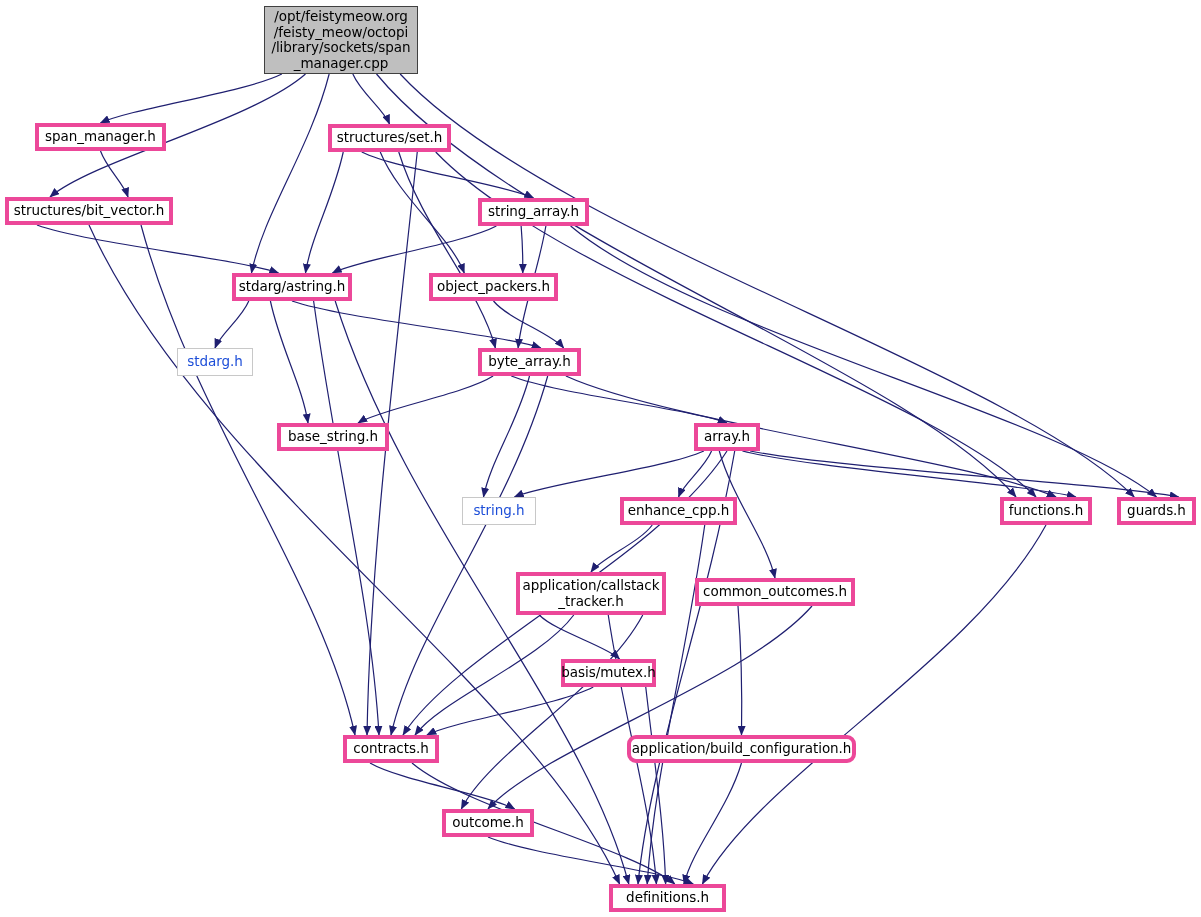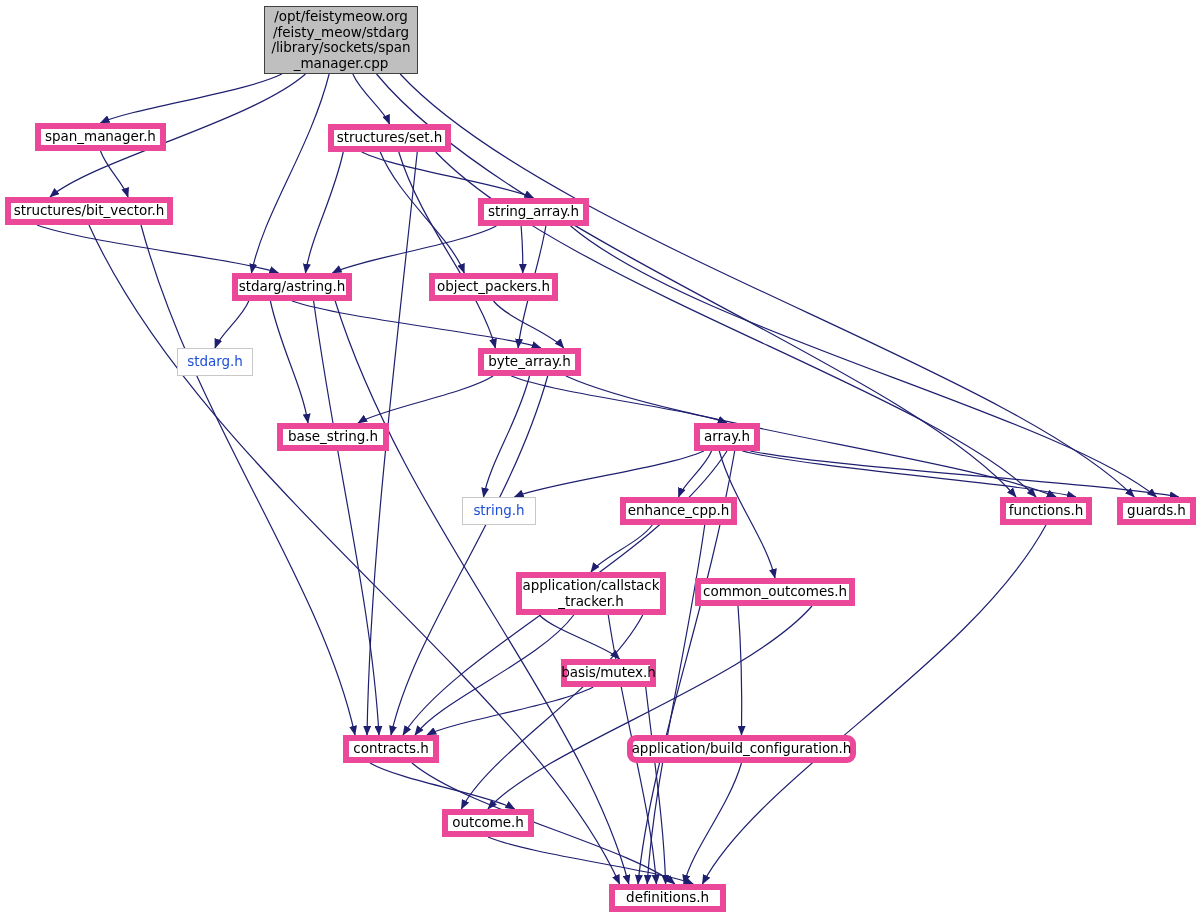--- a/index.html
+++ b/index.html
@@ -14,21 +14,21 @@
   }
   #edges{position:absolute;left:0;top:0;width:1201px;height:917px;}
   .node{
     position:absolute;
     box-sizing:border-box;
     display:flex;
     align-items:center;
     justify-content:center;
     text-align:center;
     background:#ffffff;
-    border:6px solid #ec4899;
+    border:4px solid #ec4899;
     color:#000000;
     font-size:13.5px;
     line-height:15.5px;
     white-space:pre-line;
     letter-spacing:-0.05px;
   }
   .node.root{
     background:#bfbfbf;
     border:1px solid #404040;
   }
@@ -98,21 +98,21 @@
         <path d="M645.75,687 C654.2729382887567,761.86 664.0069753155027,824.9 665.6,884" marker-end="url(#ah)" stroke="#1f1f70" stroke-width="1.2" fill="none"></path>
         <path d="M370,763 C399.8350991789119,780.48 490.1447063382314,795.2 514.6666666666666,809" marker-end="url(#ah)" stroke="#1f1f70" stroke-width="1.2" fill="none"></path>
         <path d="M412,763 C466.53694718631345,808.98 630.3891788745253,847.7 674.8,884" marker-end="url(#ah)" stroke="#1f1f70" stroke-width="1.2" fill="none"></path>
         <path d="M741.5,763 C727.8008163308053,808.98 693.0103265323222,847.7 684,884" marker-end="url(#ah)" stroke="#1f1f70" stroke-width="1.2" fill="none"></path>
         <path d="M488,837 C530.198843812997,854.86 658.3691375251988,869.9 693.2,884" marker-end="url(#ah)" stroke="#1f1f70" stroke-width="1.2" fill="none"></path>
         <path d="M1046,525 C971.7286862311217,661.42 759.2786744924487,776.3 702.4,884" marker-end="url(#ah)" stroke="#1f1f70" stroke-width="1.2" fill="none"></path>
       </g>
   </svg>
   <div id="node-layer">
       <div class="node root" style="left: 264px; top: 6px; width: 154px; height: 68px;">/opt/feistymeow.org
-/feisty_meow/stdarg
+/feisty_meow/octopi
 /library/sockets/span
 _manager.cpp</div>
       <div class="node" style="left: 35px; top: 123px; width: 131px; height: 28px;">span_manager.h</div>
       <div class="node" style="left: 328px; top: 124px; width: 123px; height: 28px;">structures/set.h</div>
       <div class="node" style="left: 5px; top: 197px; width: 168px; height: 28px;">structures/bit_vector.h</div>
       <div class="node" style="left: 478px; top: 198px; width: 111px; height: 28px;">string_array.h</div>
       <div class="node" style="left: 232px; top: 273px; width: 120px; height: 28px;">stdarg/astring.h</div>
       <div class="node" style="left: 429px; top: 273px; width: 129px; height: 28px;">object_packers.h</div>
       <div class="node sys" style="left: 177px; top: 348px; width: 76px; height: 28px;">stdarg.h</div>
       <div class="node" style="left: 478px; top: 348px; width: 103px; height: 28px;">byte_array.h</div>

